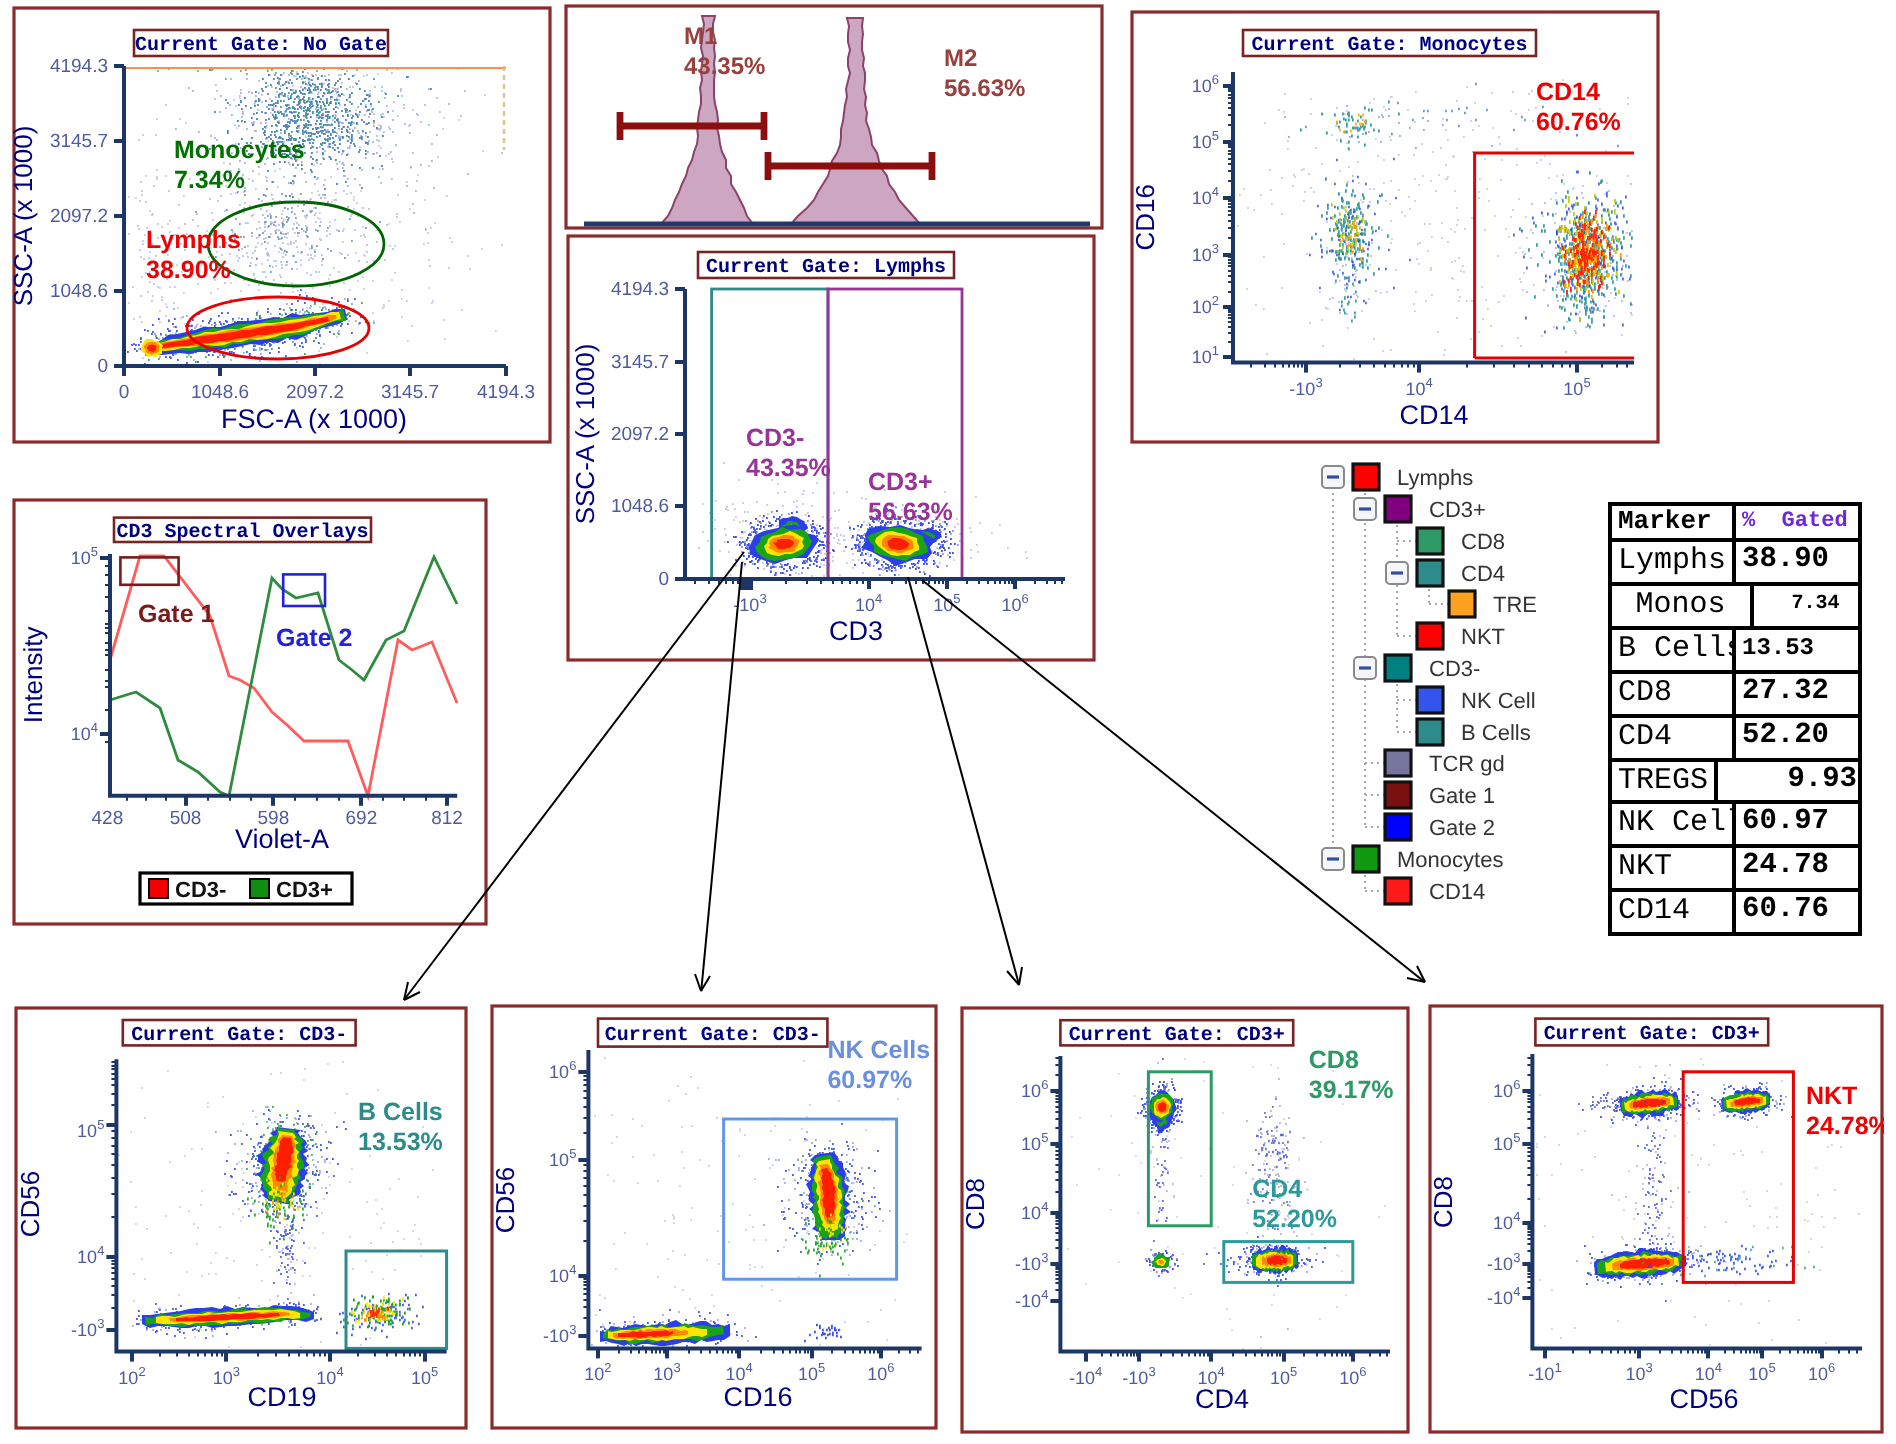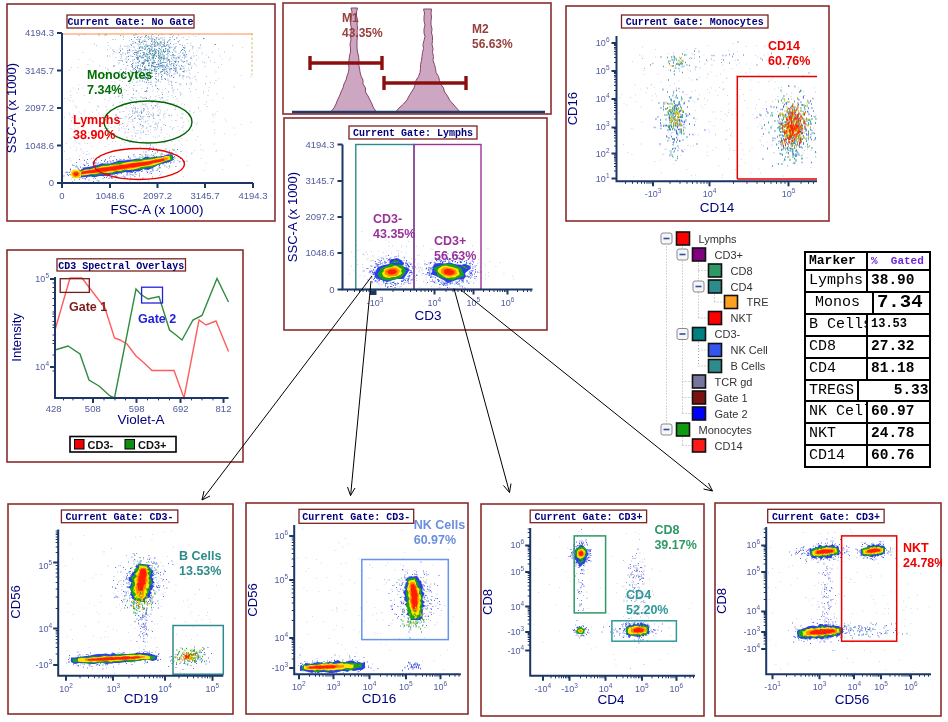--- a/index.html
+++ b/index.html
@@ -275,37 +275,37 @@
     <div style="display:flex;height:16.3px;line-height:16.3px;border-bottom:2px solid #000">
       <div style="width:57px;border-right:2px solid #000;padding-left:3px;font-weight:bold;font-size:13px">Marker</div>
       <div style="padding-left:3px;font-weight:bold;font-size:11px;color:#6d28d9">%&nbsp; Gated</div>
     </div>
     <div style="display:flex;height:19.85px;line-height:19.85px;border-bottom:2px solid #000;">
       <div style="width:57px;border-right:2px solid #000;padding-left:3px;font-size:15px;white-space:nowrap;overflow:hidden">Lymphs</div>
       <div style="padding-left:3px;font-weight:bold;font-size:14.5px">38.90</div>
     </div>
     <div style="display:flex;height:19.85px;line-height:19.85px;border-bottom:2px solid #000;justify-content:center;">
       <div style="width:57px;border-right:2px solid #000;padding-left:3px;font-size:15px;white-space:nowrap;overflow:hidden">Monos</div>
-      <div style="padding-left:3px;font-weight:bold;font-size:19px">7.34</div>
+      <div style="padding-left:19px;font-weight:bold;font-size:10px">7.34</div>
     </div>
     <div style="display:flex;height:19.85px;line-height:19.85px;border-bottom:2px solid #000;">
       <div style="width:57px;border-right:2px solid #000;padding-left:3px;font-size:15px;white-space:nowrap;overflow:hidden">B Cells</div>
       <div style="padding-left:3px;font-weight:bold;font-size:12px">13.53</div>
     </div>
     <div style="display:flex;height:19.85px;line-height:19.85px;border-bottom:2px solid #000;">
       <div style="width:57px;border-right:2px solid #000;padding-left:3px;font-size:15px;white-space:nowrap;overflow:hidden">CD8</div>
       <div style="padding-left:3px;font-weight:bold;font-size:14.5px">27.32</div>
     </div>
     <div style="display:flex;height:19.85px;line-height:19.85px;border-bottom:2px solid #000;">
       <div style="width:57px;border-right:2px solid #000;padding-left:3px;font-size:15px;white-space:nowrap;overflow:hidden">CD4</div>
-      <div style="padding-left:3px;font-weight:bold;font-size:14.5px">81.18</div>
+      <div style="padding-left:3px;font-weight:bold;font-size:14.5px">52.20</div>
     </div>
     <div style="display:flex;height:19.85px;line-height:19.85px;border-bottom:2px solid #000;gap:32px;">
       <div style="width:57px;border-right:2px solid #000;padding-left:3px;font-size:15px;white-space:nowrap;overflow:hidden">TREGS</div>
-      <div style="padding-left:3px;font-weight:bold;font-size:14.5px">5.33</div>
+      <div style="padding-left:3px;font-weight:bold;font-size:14.5px">9.93</div>
     </div>
     <div style="display:flex;height:19.85px;line-height:19.85px;border-bottom:2px solid #000;">
       <div style="width:57px;border-right:2px solid #000;padding-left:3px;font-size:15px;white-space:nowrap;overflow:hidden">NK Cells</div>
       <div style="padding-left:3px;font-weight:bold;font-size:14.5px">60.97</div>
     </div>
     <div style="display:flex;height:19.85px;line-height:19.85px;border-bottom:2px solid #000;">
       <div style="width:57px;border-right:2px solid #000;padding-left:3px;font-size:15px;white-space:nowrap;overflow:hidden">NKT</div>
       <div style="padding-left:3px;font-weight:bold;font-size:14.5px">24.78</div>
     </div>
     <div style="display:flex;height:19.85px;line-height:19.85px;">

